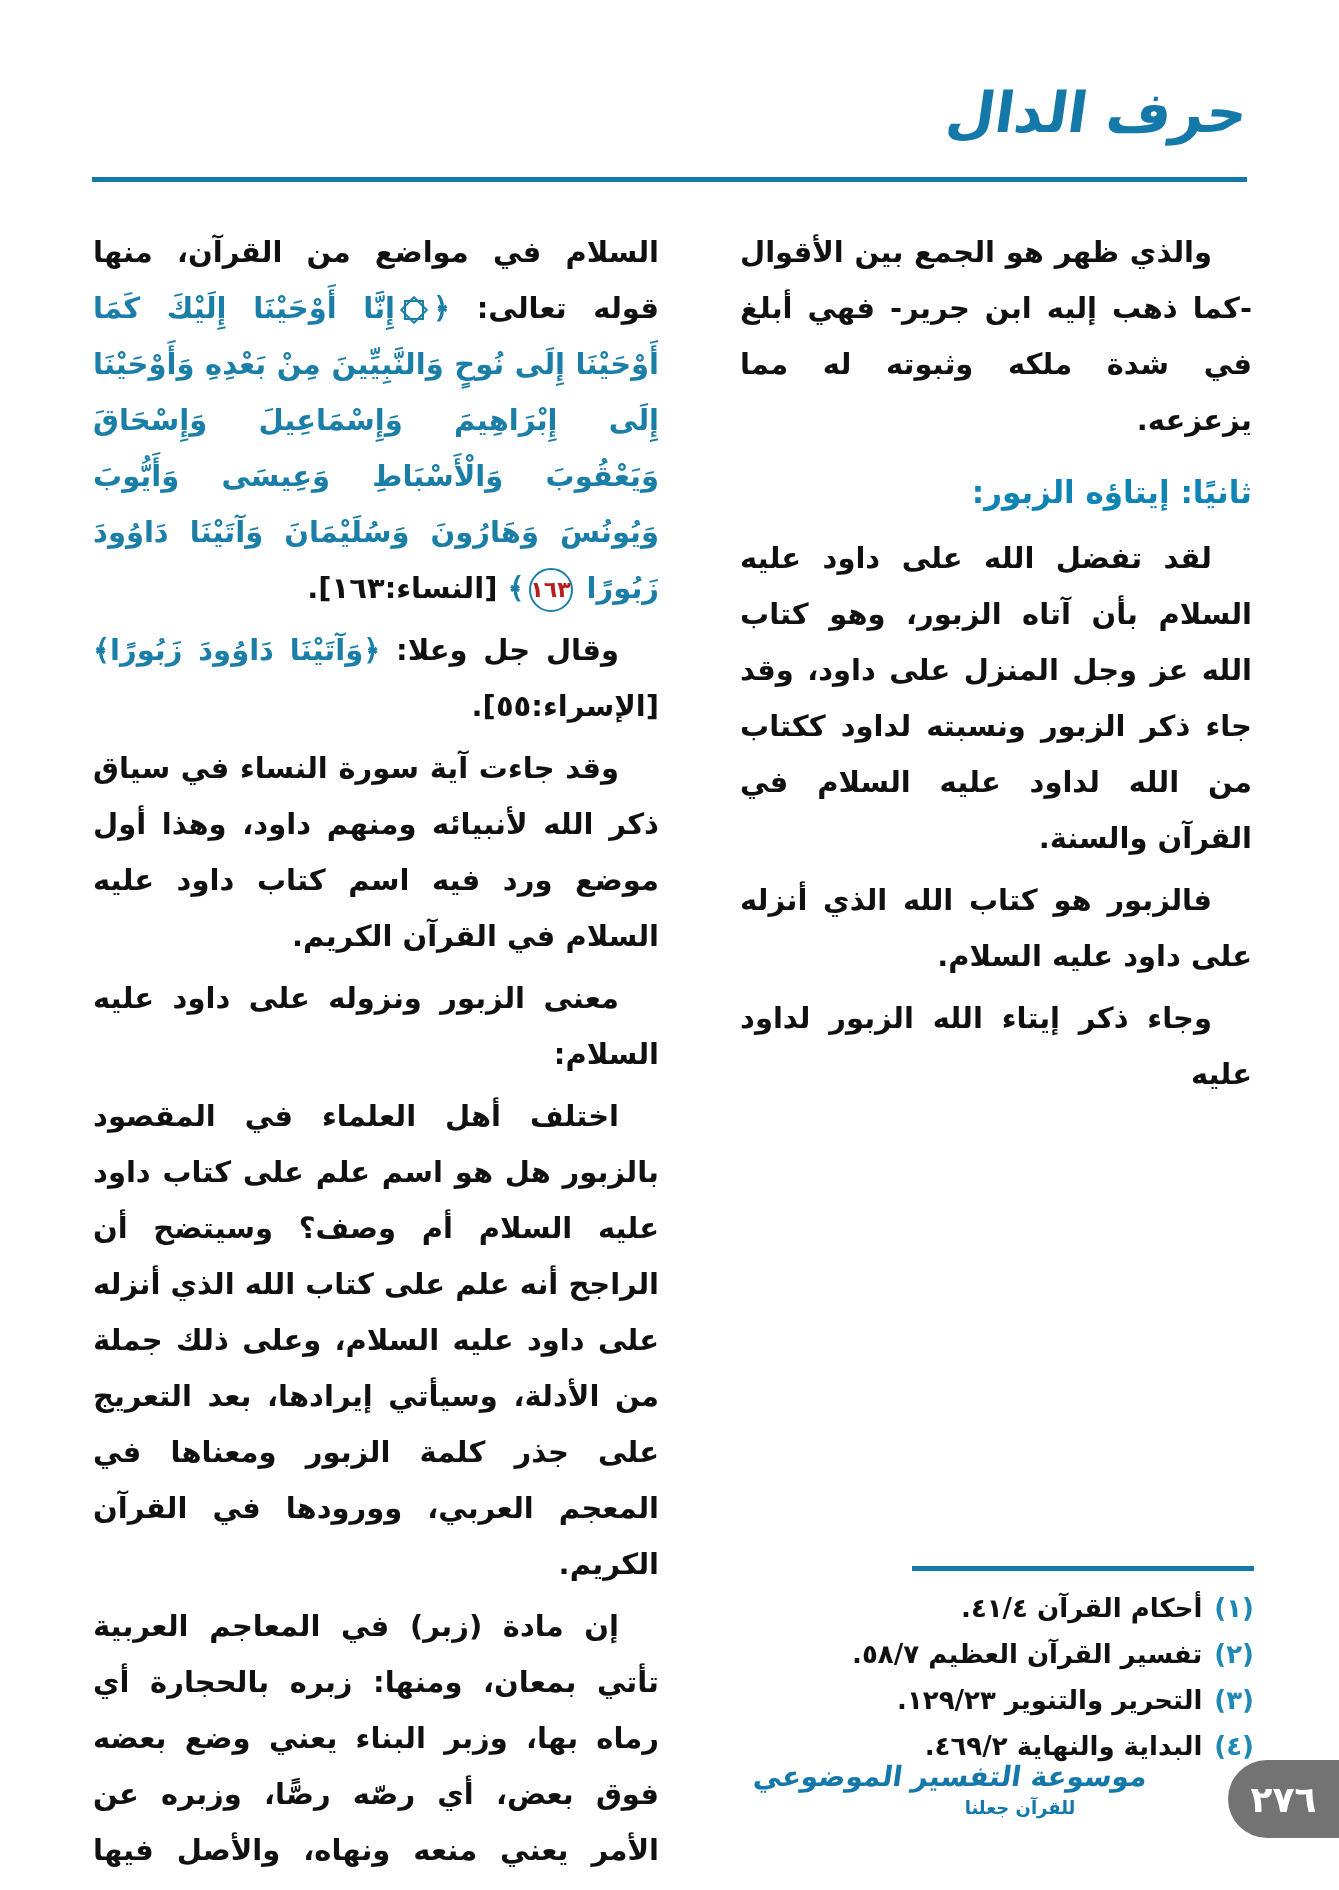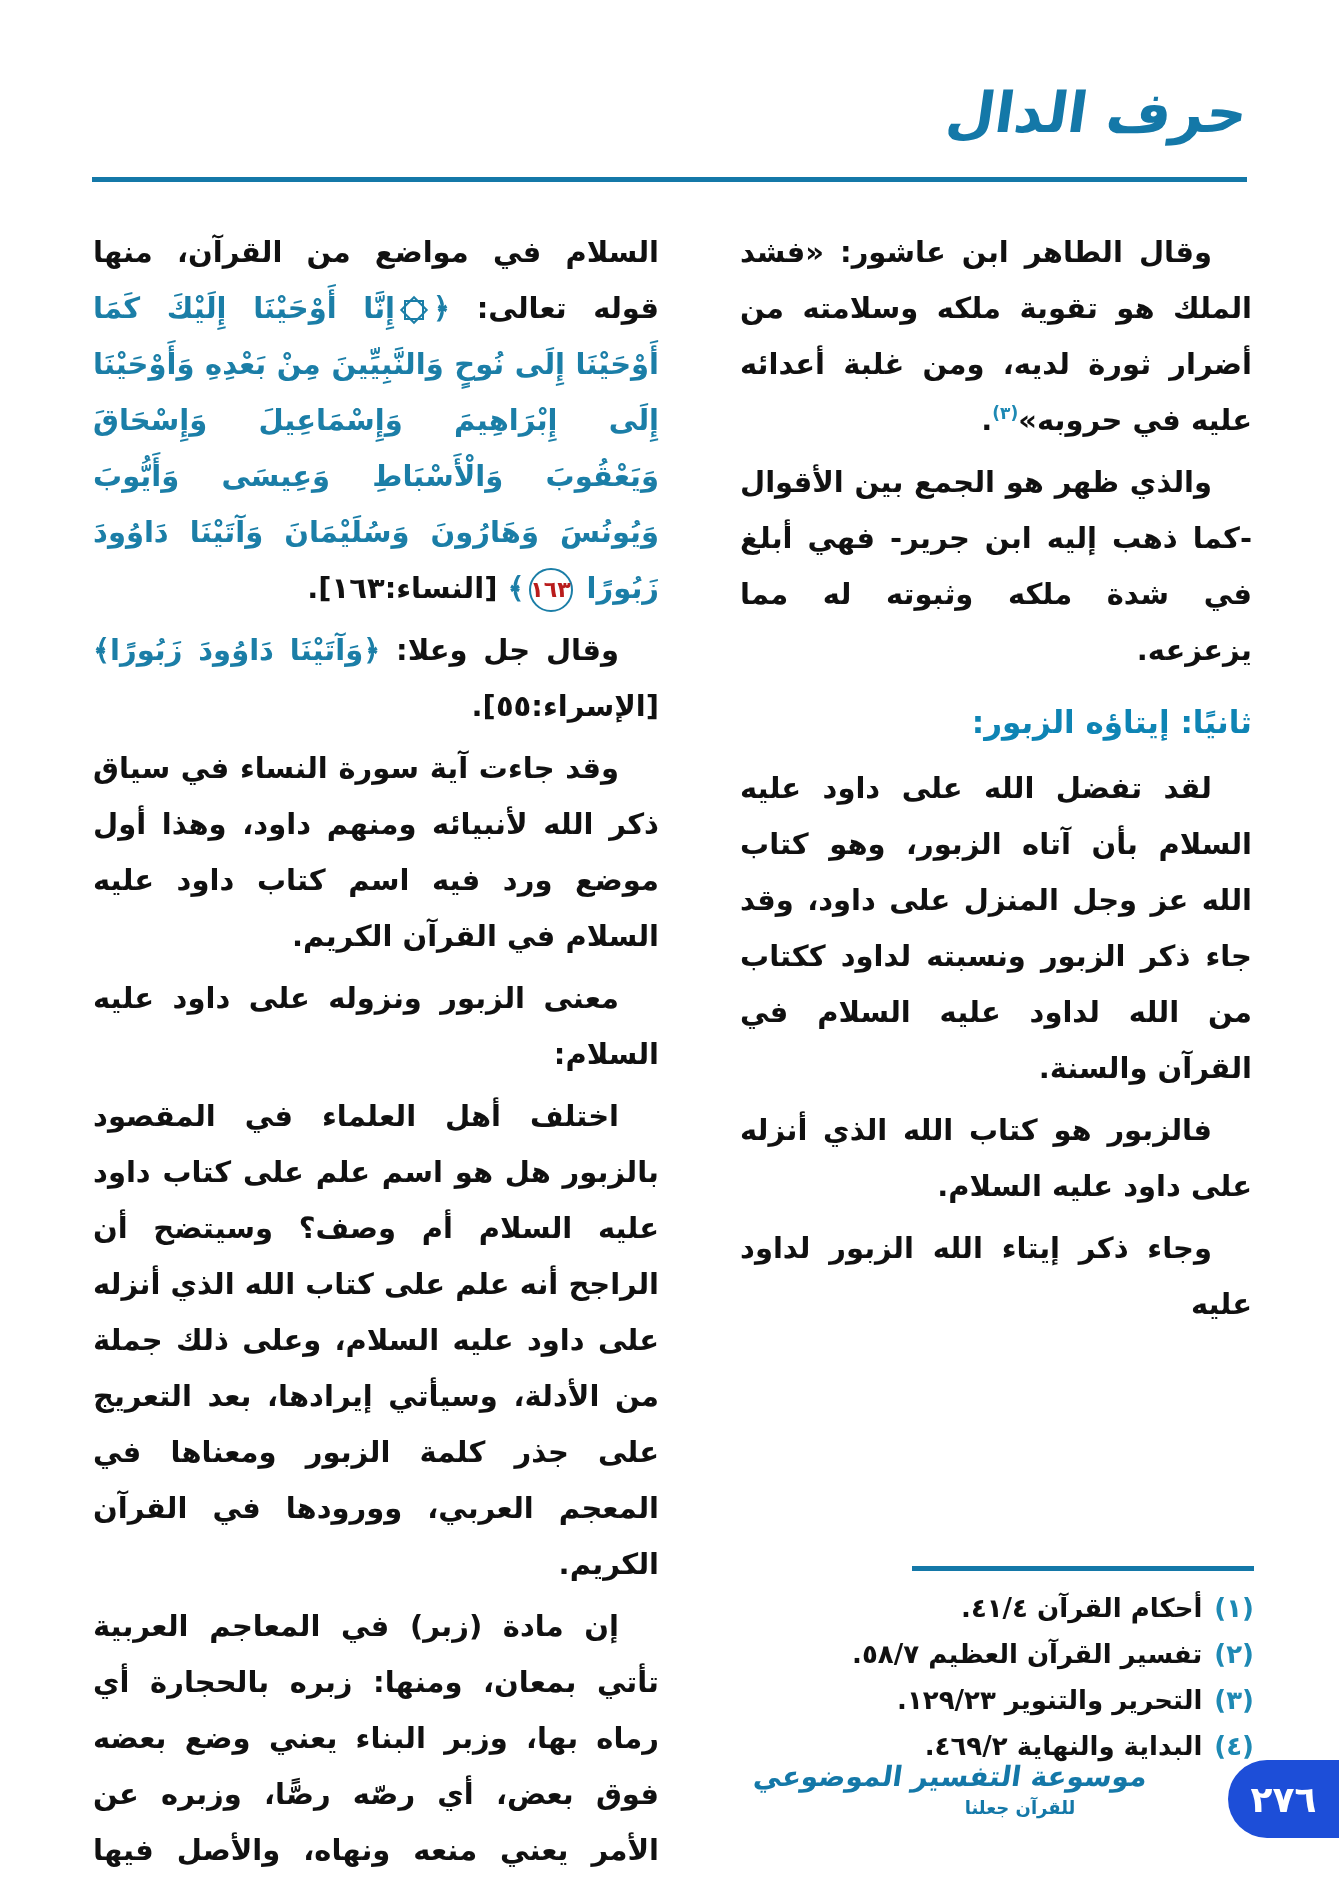--- a/index.html
+++ b/index.html
@@ -78,34 +78,33 @@
   .logo-line1 {
     font-size: 28px; font-weight: 700; line-height: 34px;
     transform: skewX(-8deg);
     letter-spacing: -1px;
     white-space: nowrap;
   }
   .logo-line2 { font-size: 18px; font-weight: 700; margin-top: 3px; }
   .page-pill {
     position: absolute; top: 1760px; right: 0;
     width: 111px; height: 78px;
-    background: #1d4ed8;
+    background: #737373;
     border-radius: 44px 0 0 44px;
     display: flex; align-items: center; justify-content: center;
     color: #ffffff; font-size: 36px; font-weight: 700;
   }
 </style>
 </head>
 <body>
 
 <div class="page-header-title">حرف الدال</div>
 <div class="header-rule"></div>
 
 <div id="col-right" class="col">
-    <p class="para"><span class="t">وقال الطاهر ابن عاشور: «فشد الملك هو تقوية ملكه وسلامته من أضرار ثورة لديه، ومن غلبة أعدائه عليه في حروبه»</span><sup class="m">(٣)</sup><span class="t">.</span></p>
     <p class="para"><span class="t">والذي ظهر هو الجمع بين الأقوال -كما ذهب إليه ابن جرير- فهي أبلغ في شدة ملكه وثبوته له مما يزعزعه.</span></p>
     <h3 class="heading">ثانيًا: إيتاؤه الزبور:</h3>
     <p class="para"><span class="t">لقد تفضل الله على داود عليه السلام بأن آتاه الزبور، وهو كتاب الله عز وجل المنزل على داود، وقد جاء ذكر الزبور ونسبته لداود ككتاب من الله لداود عليه السلام في القرآن والسنة.</span></p>
     <p class="para"><span class="t">فالزبور هو كتاب الله الذي أنزله على داود عليه السلام.</span></p>
     <p class="para"><span class="t">وجاء ذكر إيتاء الله الزبور لداود عليه</span></p>
   </div>
 <div id="col-left" class="col">
     <p class="para noindent"><span class="t">السلام في مواضع من القرآن، منها قوله تعالى: </span><span class="q">﴿</span><span class="star"></span><span class="q">إِنَّا أَوْحَيْنَا إِلَيْكَ كَمَا أَوْحَيْنَا إِلَى نُوحٍ وَالنَّبِيِّينَ مِنْ بَعْدِهِ وَأَوْحَيْنَا إِلَى إِبْرَاهِيمَ وَإِسْمَاعِيلَ وَإِسْحَاقَ وَيَعْقُوبَ وَالْأَسْبَاطِ وَعِيسَى وَأَيُّوبَ وَيُونُسَ وَهَارُونَ وَسُلَيْمَانَ وَآتَيْنَا دَاوُودَ زَبُورًا </span><span class="ayah">١٦٣</span><span class="q">﴾</span><span class="t"> [النساء:١٦٣].</span></p>
     <p class="para"><span class="t">وقال جل وعلا: </span><span class="q">﴿وَآتَيْنَا دَاوُودَ زَبُورًا﴾</span><span class="t"> [الإسراء:٥٥].</span></p>
     <p class="para"><span class="t">وقد جاءت آية سورة النساء في سياق ذكر الله لأنبيائه ومنهم داود، وهذا أول موضع ورد فيه اسم كتاب داود عليه السلام في القرآن الكريم.</span></p>

